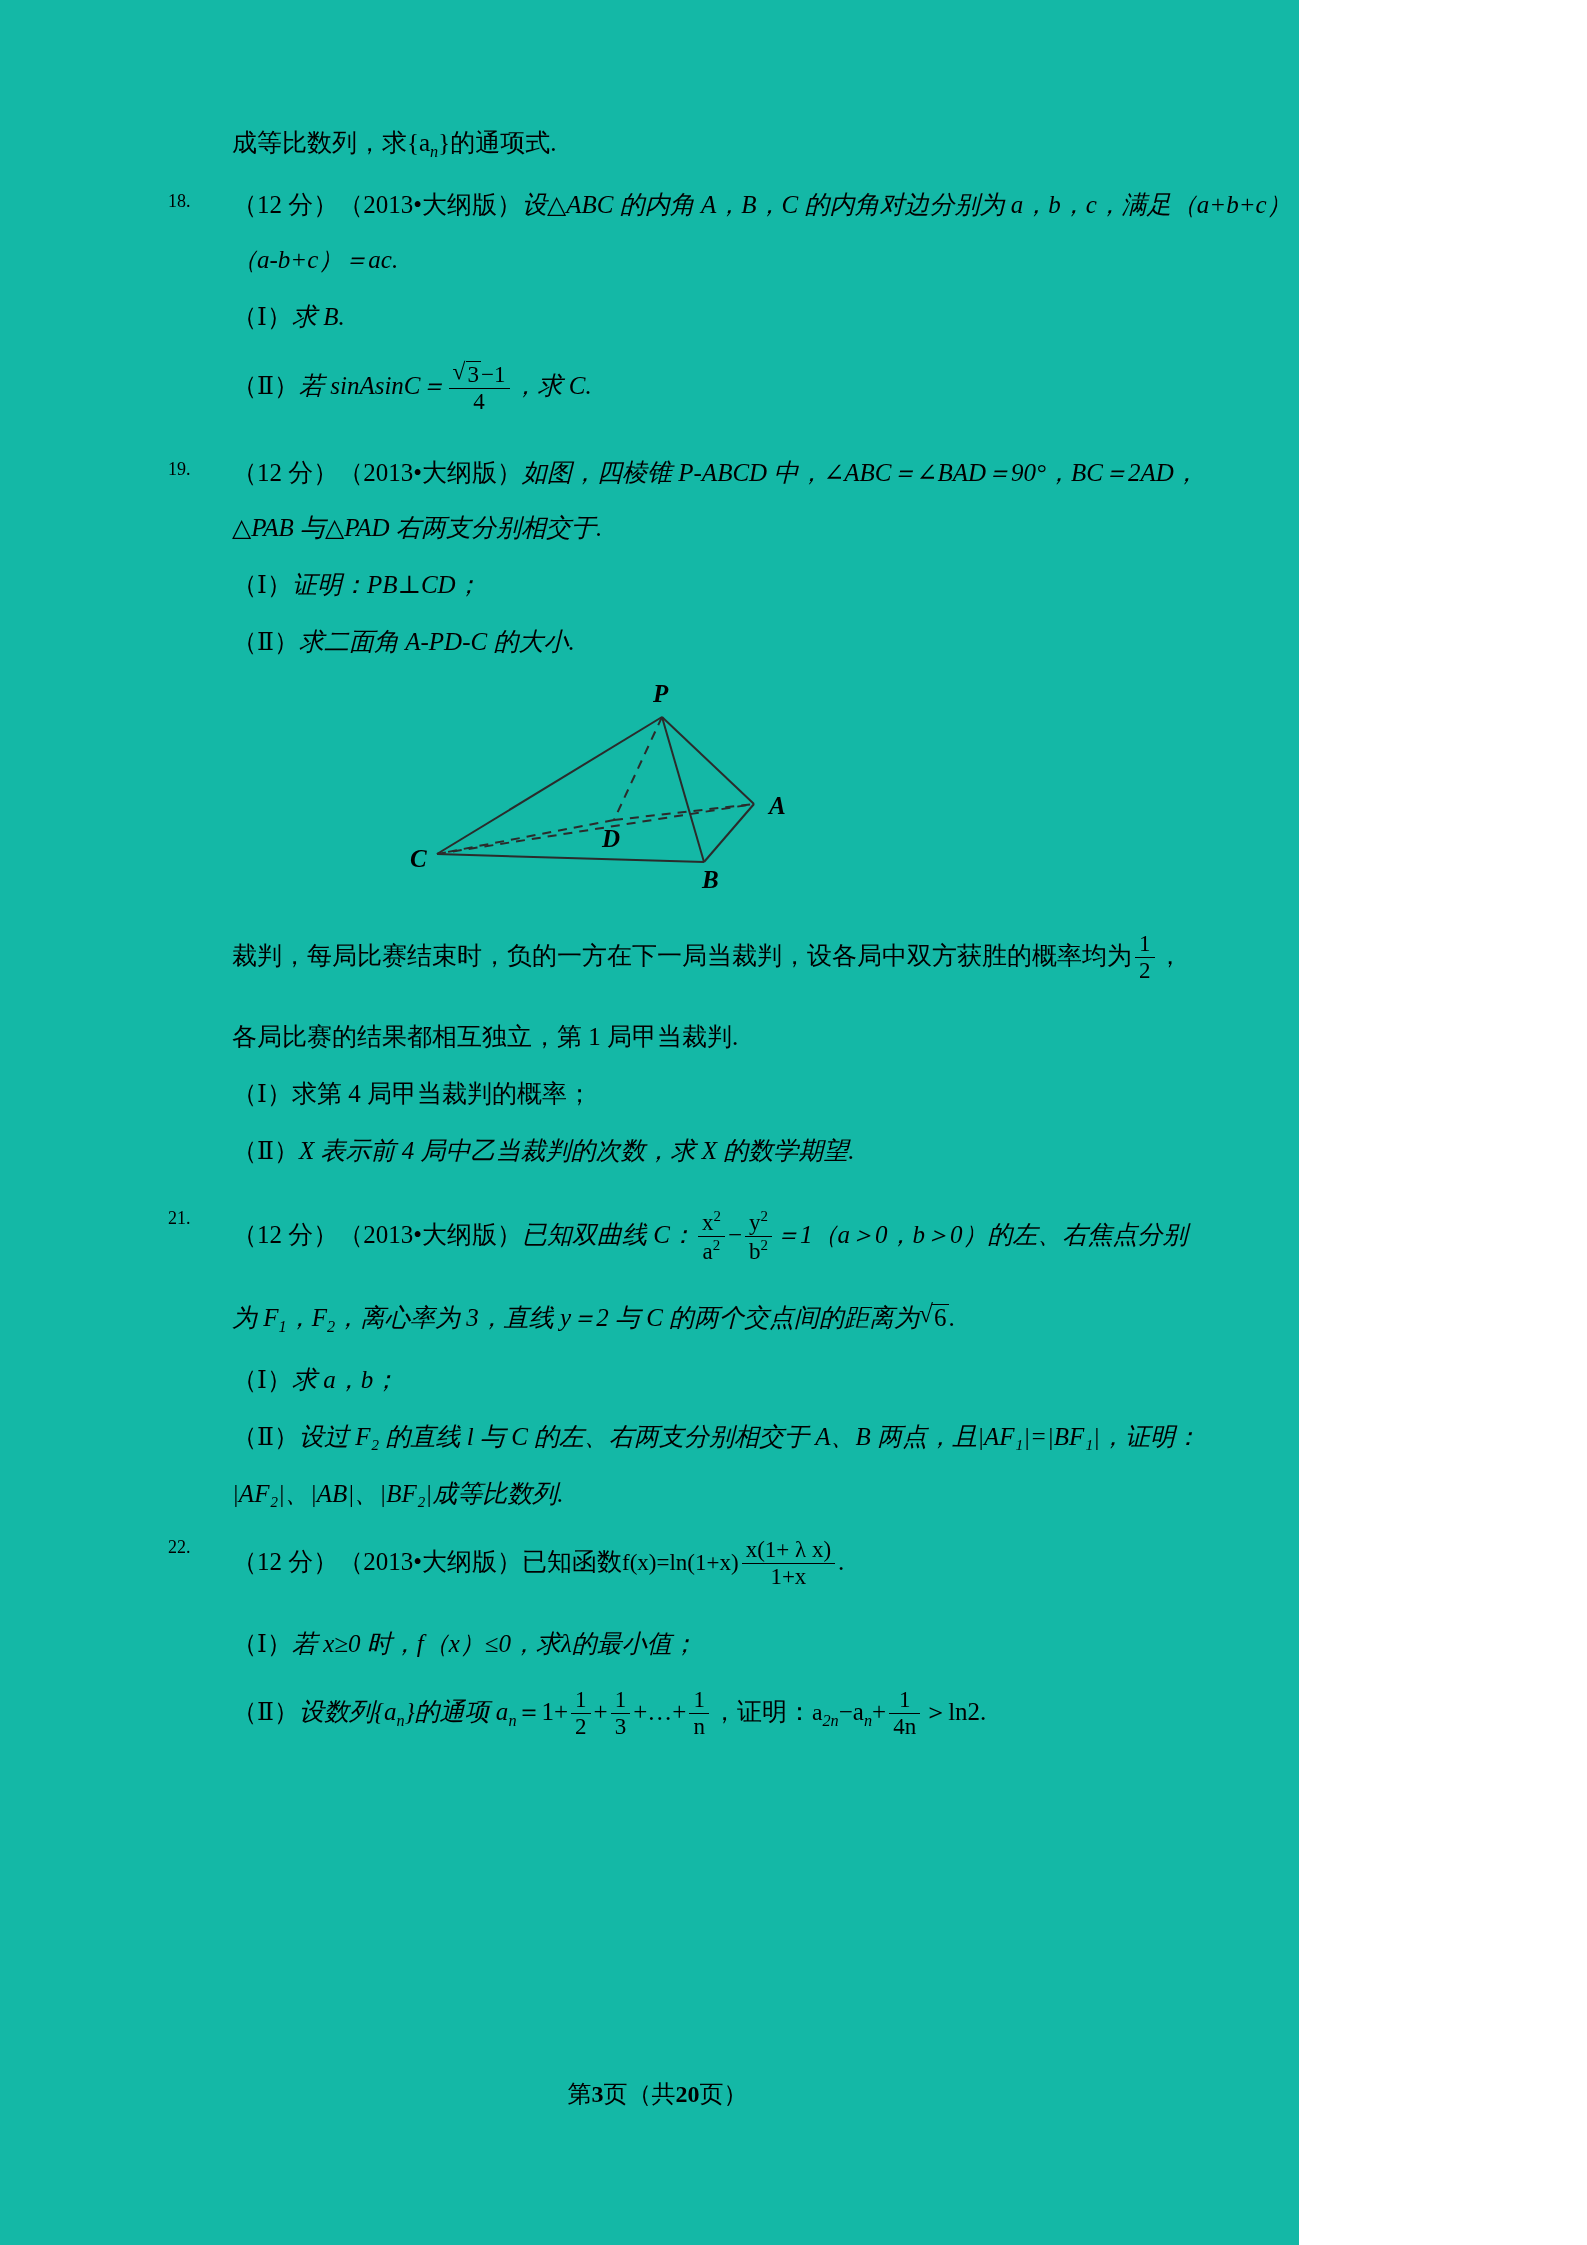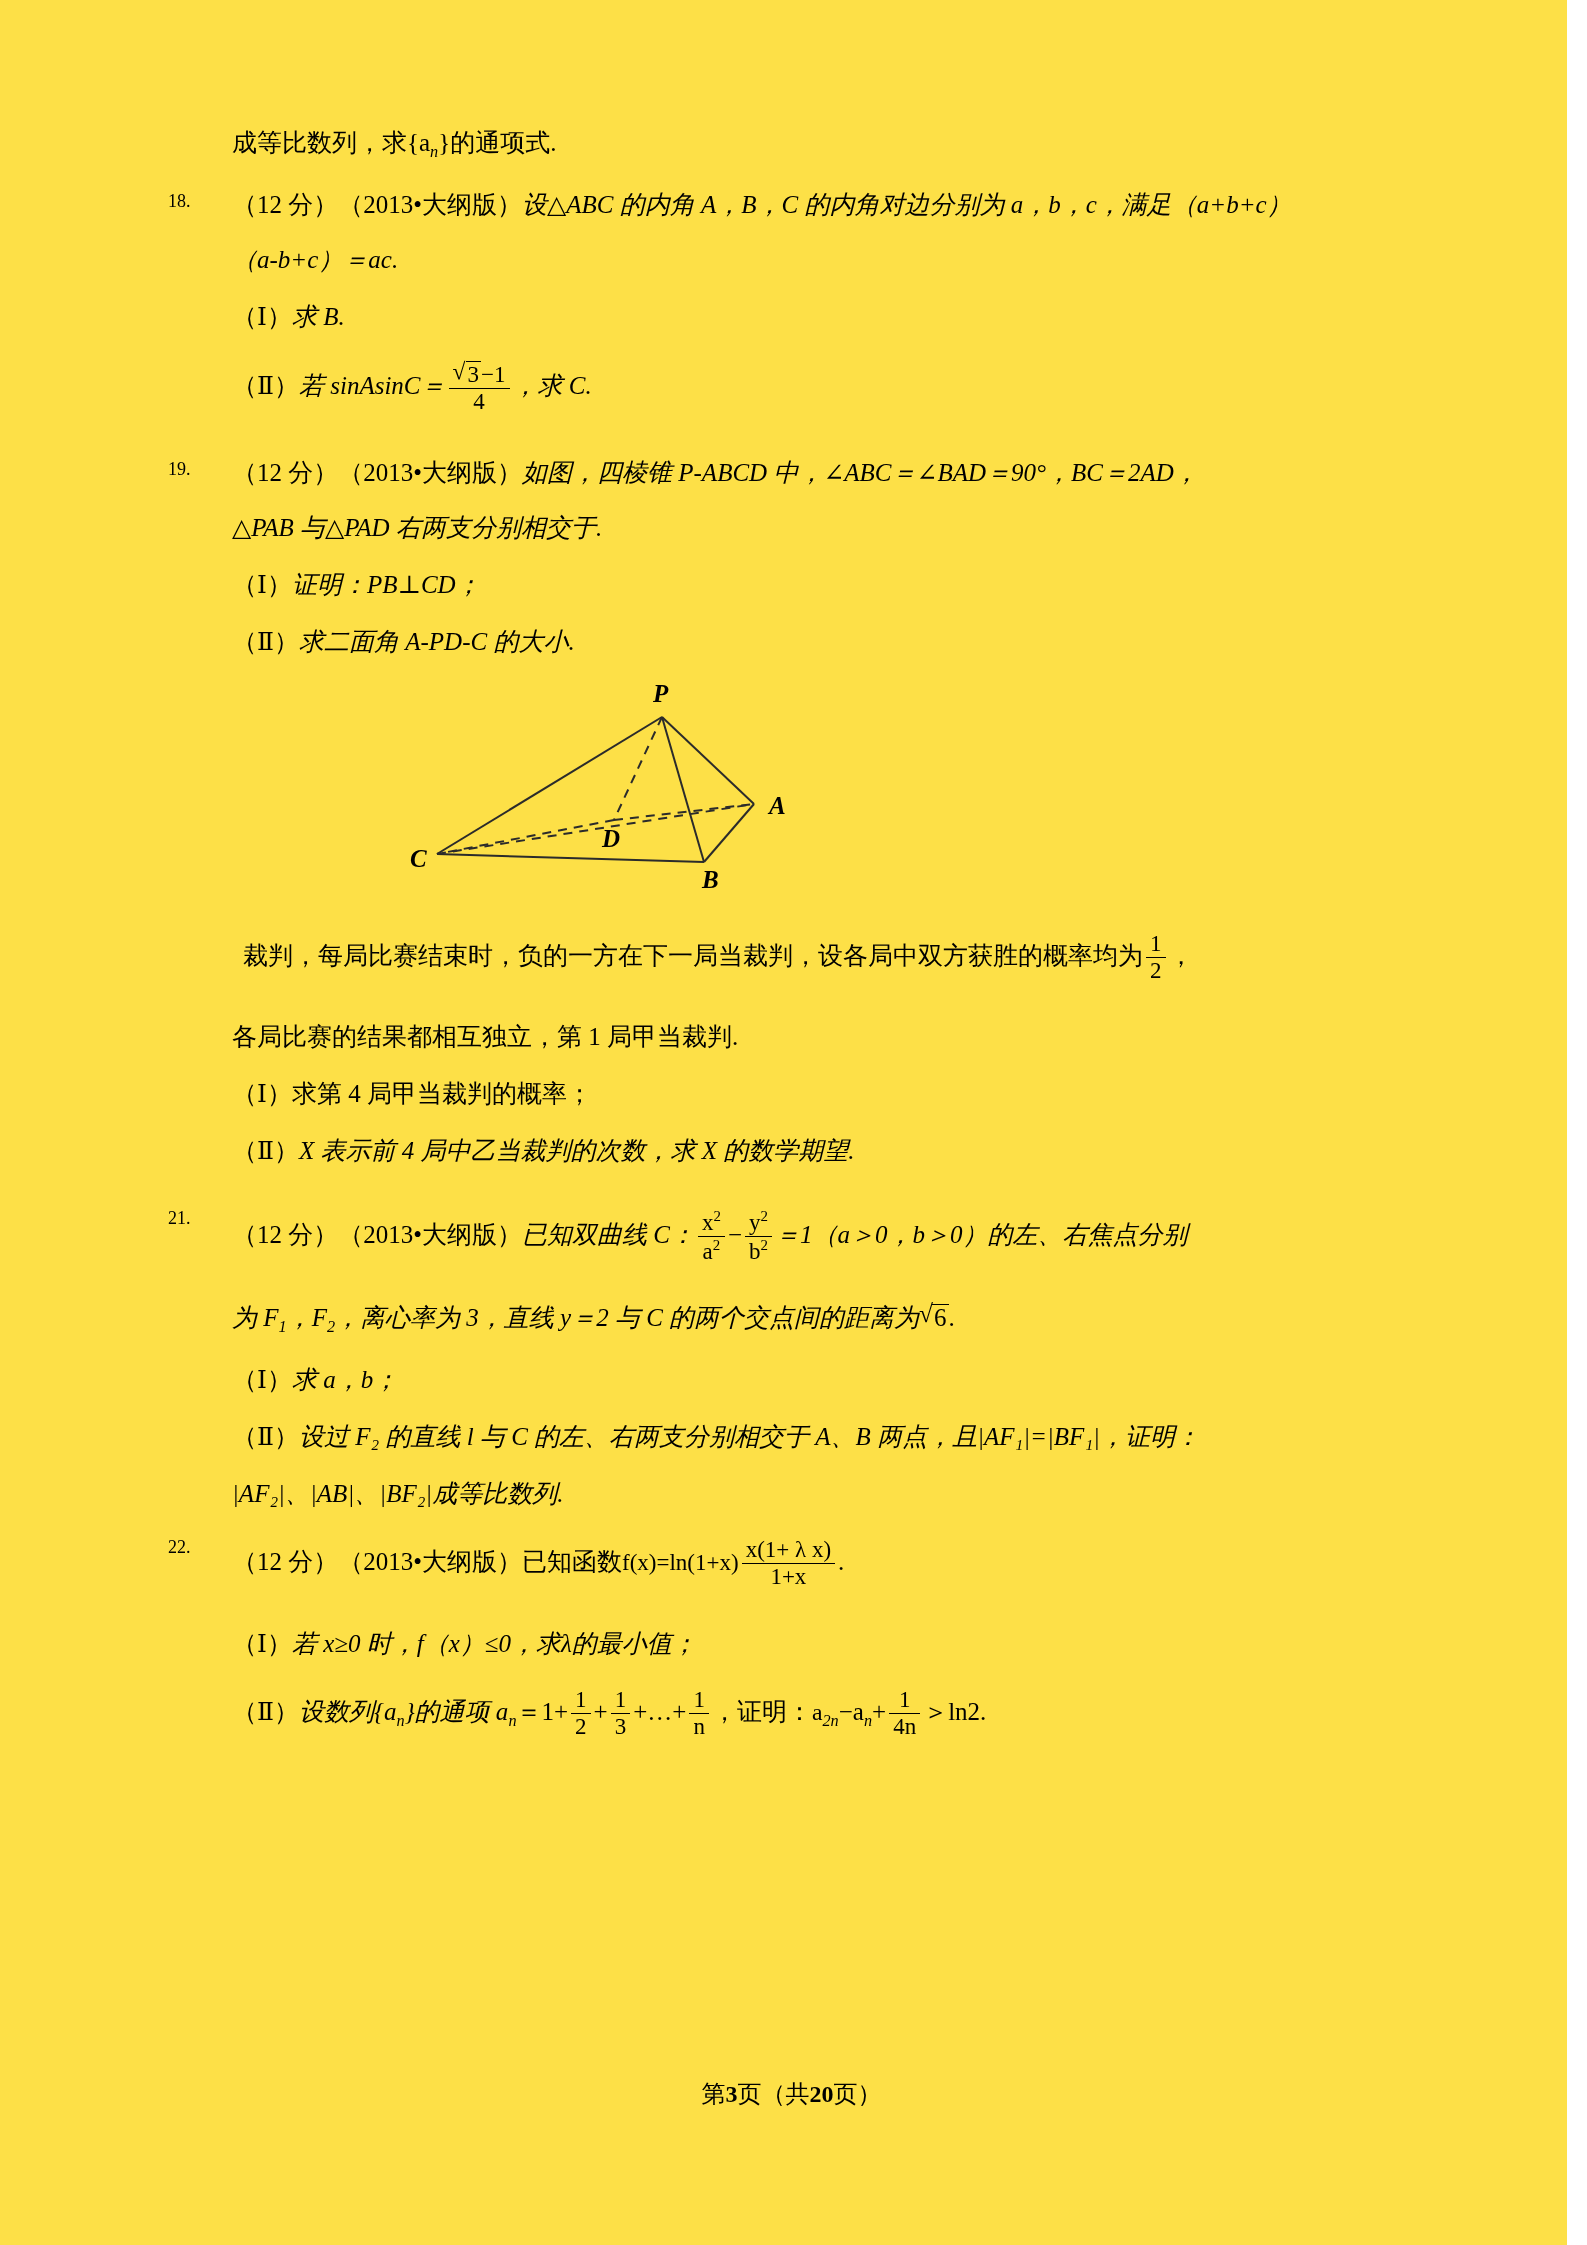--- a/index.html
+++ b/index.html
@@ -2,23 +2,23 @@
 <html><head>
 <meta charset="utf-8">
 <style>
   html, body {
     margin: 0;
     padding: 0;
     background: #ffffff;
   }
   .page {
     position: relative;
-    width: 1567px;
+    width: 1299px;
     height: 2245px;
-    background: #fde047;
+    background: #14b8a6;
     font-family: "Liberation Serif", "DejaVu Serif", serif;
     color: #000000;
     overflow: hidden;
   }
   .content {
     position: absolute;
     left: 232px;
     top: 130px;
     width: 1130px;
   }
@@ -166,21 +166,21 @@
         </g>
 
         <text class="fig-label" x="421" y="38">P</text>
         <text class="fig-label" x="537" y="150">A</text>
         <text class="fig-label" x="470" y="224">B</text>
         <text class="fig-label" x="178" y="203">C</text>
         <text class="fig-label" x="370" y="183">D</text>
       </svg>
     </div>
 
-    <div class="line row-tall" style="margin-bottom:40px;margin-left:11px;">
+    <div class="line row-tall" style="margin-bottom:40px;">
       <span>裁判，每局比赛结束时，负的一方在下一局当裁判，设各局中双方获胜的概率均为</span><span class="frac"><span class="num">1</span><span class="den">2</span></span><span>，</span>
     </div>
     <div class="line row">
       <span>各局比赛的结果都相互独立，第 1 局甲当裁判.</span>
     </div>
 
     <div class="line row">
       <span>（Ⅰ）</span><span>求第 4 局甲当裁判的概率；</span>
     </div>
     <div class="line row-tall" style="margin-bottom:46px;">

